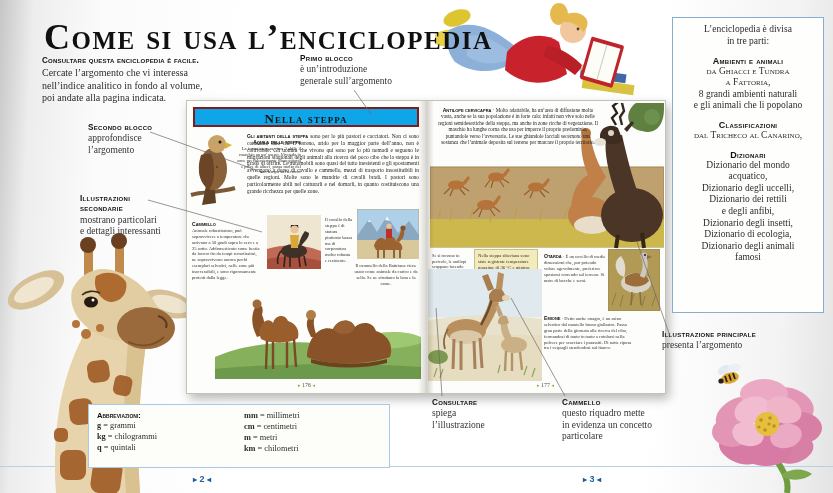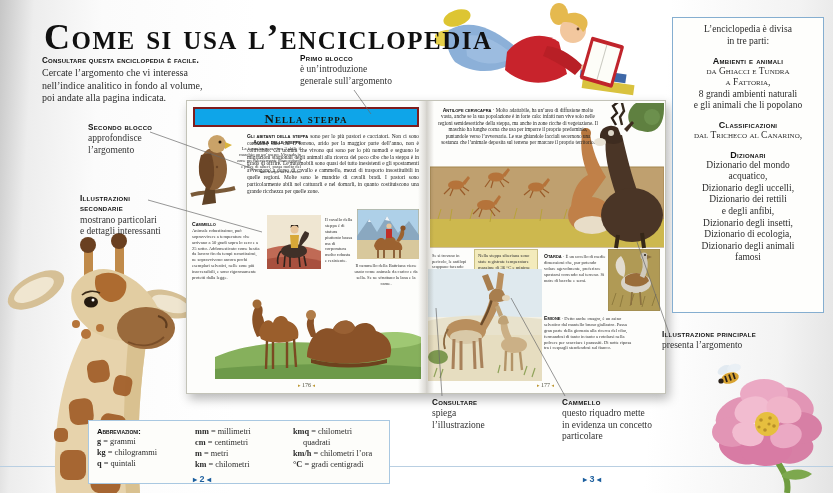--- a/index.html
+++ b/index.html
@@ -17,21 +17,21 @@
     letter-spacing:.3px;color:#111;white-space:pre-line;line-height:1.25;}
   .lbl-b{font-size:9.5px;line-height:1.22;white-space:pre-line;color:#333;}
   .rbox{position:absolute;left:672px;top:17px;width:152px;height:296px;border:1px solid #85aed0;
     background:#fefefc;text-align:center;padding:6px 4px;box-sizing:border-box;z-index:6;}
   .rb-intro{font-size:9.5px;line-height:1.25;white-space:pre-line;}
   .rb-h{font-family:"Liberation Sans",sans-serif;font-weight:bold;font-size:9px;font-variant:small-caps;
     margin-top:8px;letter-spacing:.3px;color:#111;}
   .rb-sc{font-variant:small-caps;font-size:9.5px;line-height:1.22;white-space:pre-line;}
   .rb-b{font-size:9.5px;line-height:1.22;white-space:pre-line;}
   .abox{position:absolute;left:88px;top:404px;width:302px;height:64px;border:1px solid #a9c8e1;
-    background:#fdfdfa;box-sizing:border-box;padding:6px 8px 3px;display:flex;gap:10px;z-index:6;margin-top:16px;}
+    background:#fdfdfa;box-sizing:border-box;padding:6px 8px 3px;display:flex;gap:10px;z-index:6;}
   .ab-col{flex:1;font-size:8.3px;line-height:1.32;}
   .ab-title{font-family:"Liberation Sans",sans-serif;font-weight:bold;font-size:7.6px;font-variant:small-caps;color:#111;}
   .ab-row{text-indent:-10px;padding-left:10px;}
   .nav{position:absolute;font-size:9px;font-weight:bold;color:#1d5f9e;
     font-family:"Liberation Sans",sans-serif;z-index:6;}
   .nav .tri{font-size:8px;}
   .book{position:absolute;left:186px;top:100px;width:478px;height:292px;background:#fdfdfb;
     border:1px solid #c3c3b8;box-shadow:3px 5px 10px rgba(0,0,0,.28);z-index:2;}
   .page{position:absolute;top:0;height:100%;}
   .page-left{left:0;width:239px;}
@@ -131,25 +131,20 @@
           <div class="ab-row"><b>g</b> = grammi</div>
           <div class="ab-row"><b>kg</b> = chilogrammi</div>
           <div class="ab-row"><b>q</b> = quintali</div>
         </div>
         <div class="ab-col">
           <div class="ab-row"><b>mm</b> = millimetri</div>
           <div class="ab-row"><b>cm</b> = centimetri</div>
           <div class="ab-row"><b>m</b> = metri</div>
           <div class="ab-row"><b>km</b> = chilometri</div>
         </div>
-        <div class="ab-col">
-          <div class="ab-row"><b>kmq</b> = chilometri quadrati</div>
-          <div class="ab-row"><b>km/h</b> = chilometri l’ora</div>
-          <div class="ab-row"><b>°C</b> = gradi centigradi</div>
-        </div>
       </div>
   </div>
 
   <div class="nav" style="left:193px;top:474px"><span class="tri">▸</span> <span>2</span> <span class="tri">◂</span></div>
   <div class="nav" style="left:583px;top:474px"><span class="tri">▸</span> <span>3</span> <span class="tri">◂</span></div>
 
   <svg class="ill" style="left:435px;top:2px;z-index:3" width="205" height="98" viewBox="0 0 205 98">
     <rect x="146" y="66" width="46" height="9" fill="#3e68a8" transform="rotate(8 146 66)"></rect>
     <rect x="148" y="76" width="52" height="10" fill="#d9c23f" transform="rotate(8 148 76)"></rect>
     <ellipse cx="22" cy="16" rx="14" ry="8" fill="#ddc532" transform="rotate(-18 22 16)"></ellipse>

